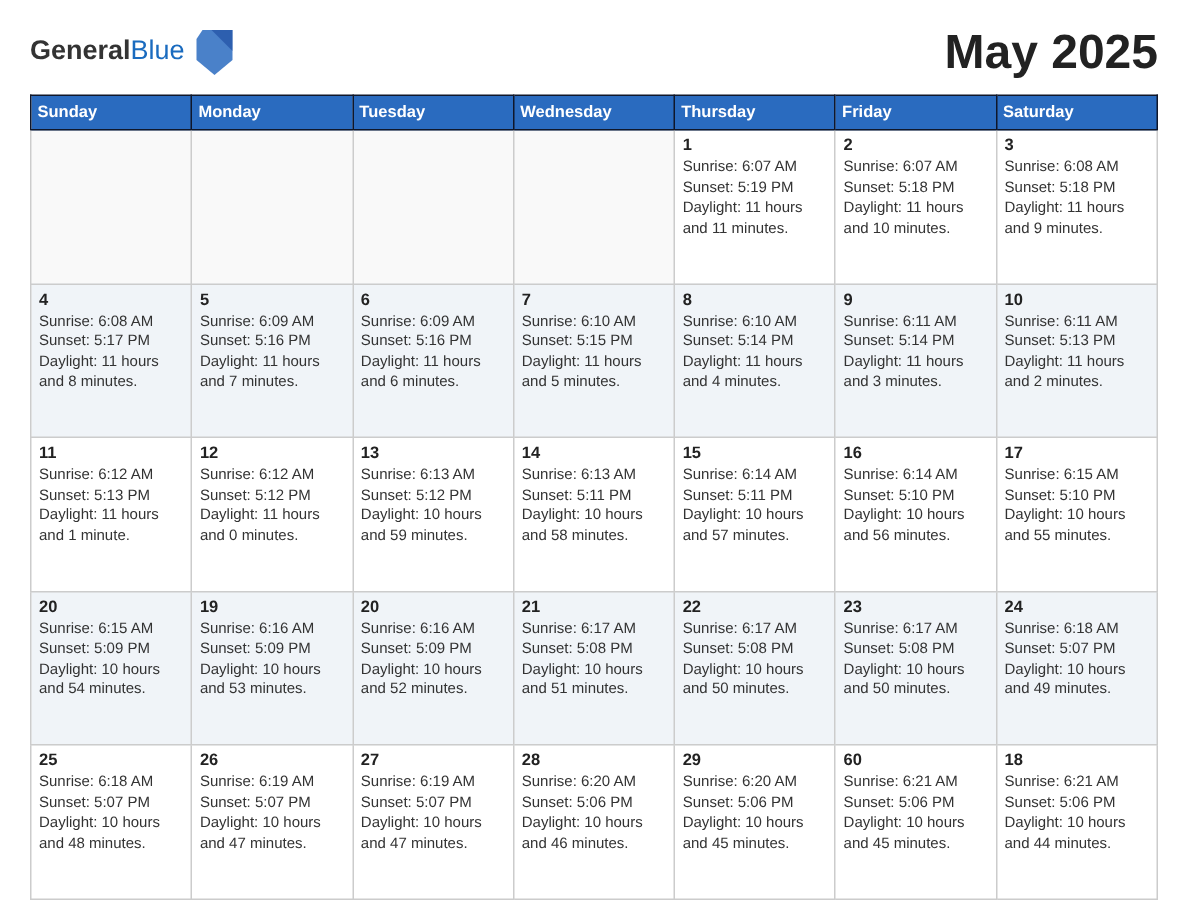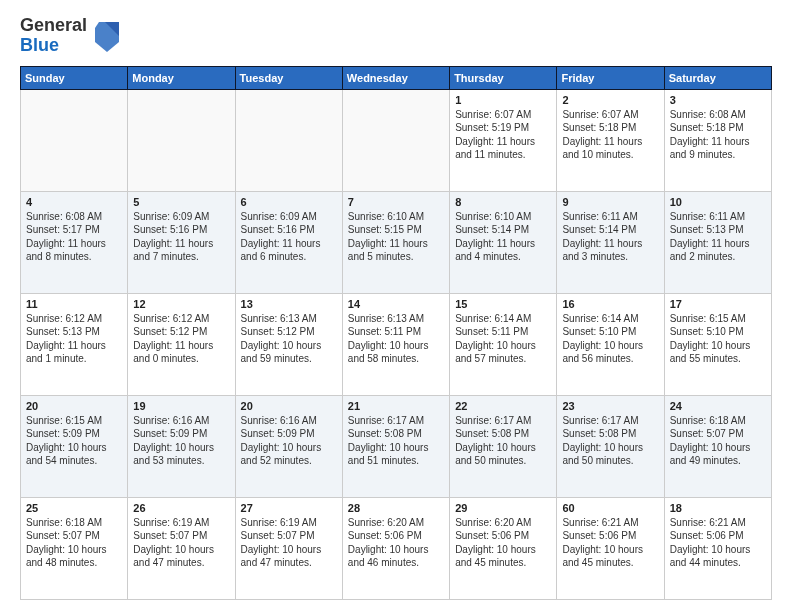--- a/index.html
+++ b/index.html
@@ -23,21 +23,21 @@
       align-items: flex-start;
       margin-bottom: 10px;
     }
     .logo {
       display: flex;
       align-items: center;
       gap: 4px;
     }
     .logo-text {
       display: flex;
-      flex-direction: column;
+      flex-direction: row;
       line-height: 1.1;
     }
     .title-block {
       text-align: right;
     }
     .month-title {
       font-size: 32px;
       font-weight: bold;
       color: #222;
     }
@@ -90,28 +90,29 @@
     }
   </style>
 </head>
 <body>
 
 <div class="page">
   <div class="header">
     <div class="logo">
       <div class="logo-text">
         <span style="font-size:18px;font-weight:bold;color:#333;">General</span>
-        <span style="font-size:18px;font-weight:bold;color:#1a6bbf;">Blue</span>
+        <span style="font-size:18px;font-weight:normal;color:#1a6bbf;">Blue</span>
       </div>
       <svg width="32" height="36" viewBox="0 0 32 36">
         <polygon points="8,4 28,4 28,24 16,34 4,24 4,10" fill="#2a6bbf" opacity="0.85"></polygon>
         <polygon points="14,4 28,4 28,18" fill="#1a4a9f" opacity="0.6"></polygon>
       </svg>
     </div>
     <div class="title-block">
+      <div class="month-title">May 2025</div>
     </div>
   </div>
 
   <table class="calendar">
     <thead>
       <tr>
         <th>Sunday</th>
         <th>Monday</th>
         <th>Tuesday</th>
         <th>Wednesday</th>

